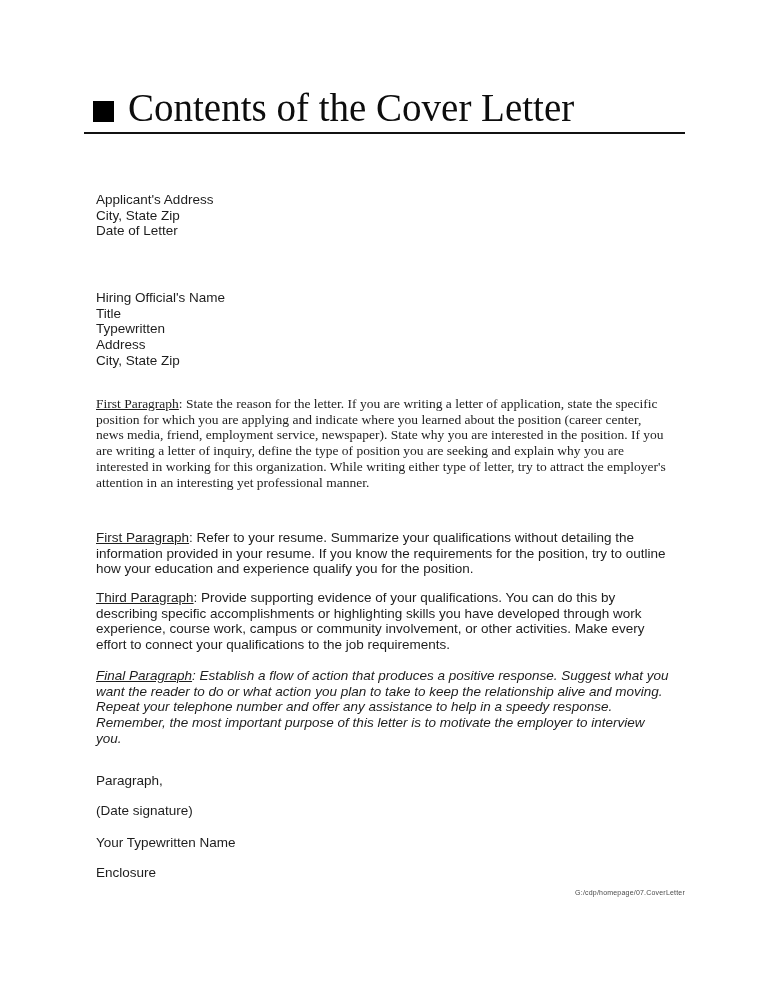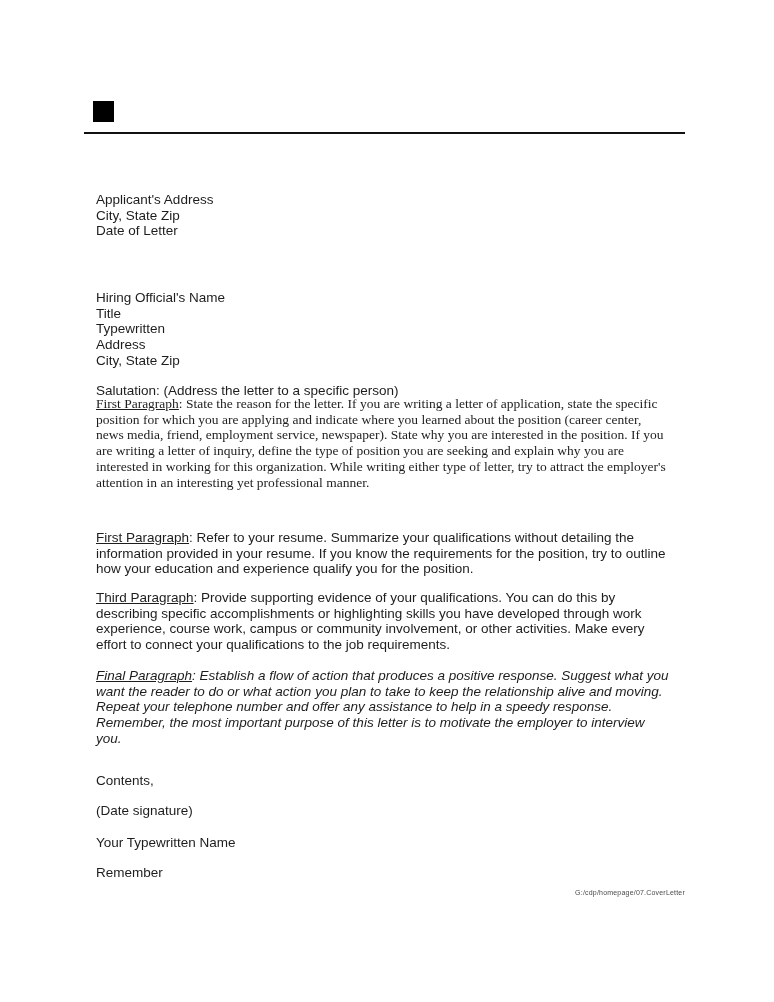--- a/index.html
+++ b/index.html
@@ -73,46 +73,46 @@
     color: #4a4a4a;
     letter-spacing: 0.2px;
   }
 </style>
 </head>
 <body>
 
 <div class="page">
 
   <div class="bullet"></div>
+  <h1 class="title">Contents of the Cover Letter</h1>
   <div class="rule"></div>
 
   <div class="block applicant">
     <div>Applicant's Address</div>
     <div>City, State Zip</div>
     <div>Date of Letter</div>
   </div>
 
   <div class="block recipient">
     <div>Hiring Official's Name</div>
     <div>Title</div>
     <div>Typewritten</div>
     <div>Address</div>
     <div>City, State Zip</div>
   </div>
 
-  <div class="block salutation">Salutation: (Address the letter to a specific person)</div>
 
   <p class="para para-1"><span class="plabel">First Paragraph</span><span>: State the reason for the letter. If you are writing a letter of application, state the specific position for which you are applying and indicate where you learned about the position (career center, news media, friend, employment service, newspaper). State why you are interested in the position. If you are writing a letter of inquiry, define the type of position you are seeking and explain why you are interested in working for this organization. While writing either type of letter, try to attract the employer's attention in an interesting yet professional manner.</span></p>
 
   <p class="para para-2"><span class="plabel">First Paragraph</span><span>: Refer to your resume. Summarize your qualifications without detailing the information provided in your resume. If you know the requirements for the position, try to outline how your education and experience qualify you for the position.</span></p>
 
   <p class="para para-3"><span class="plabel">Third Paragraph</span><span>: Provide supporting evidence of your qualifications. You can do this by describing specific accomplishments or highlighting skills you have developed through work experience, course work, campus or community involvement, or other activities. Make every effort to connect your qualifications to the job requirements.</span></p>
 
   <p class="para para-4"><span class="plabel">Final Paragraph</span><span>: Establish a flow of action that produces a positive response. Suggest what you want the reader to do or what action you plan to take to keep the relationship alive and moving. Repeat your telephone number and offer any assistance to help in a speedy response. Remember, the most important purpose of this letter is to motivate the employer to interview you.</span></p>
 
-  <div class="cline close-1">Contents,</div>
+  <div class="cline close-1">Paragraph,</div>
   <div class="cline close-2">(Date signature)</div>
   <div class="cline close-3">Your Typewritten Name</div>
-  <div class="cline close-4">Remember</div>
+  <div class="cline close-4">Enclosure</div>
 
   <div class="footer">G:/cdp/homepage/07.CoverLetter</div>
 
 </div>
 
 </body></html>

